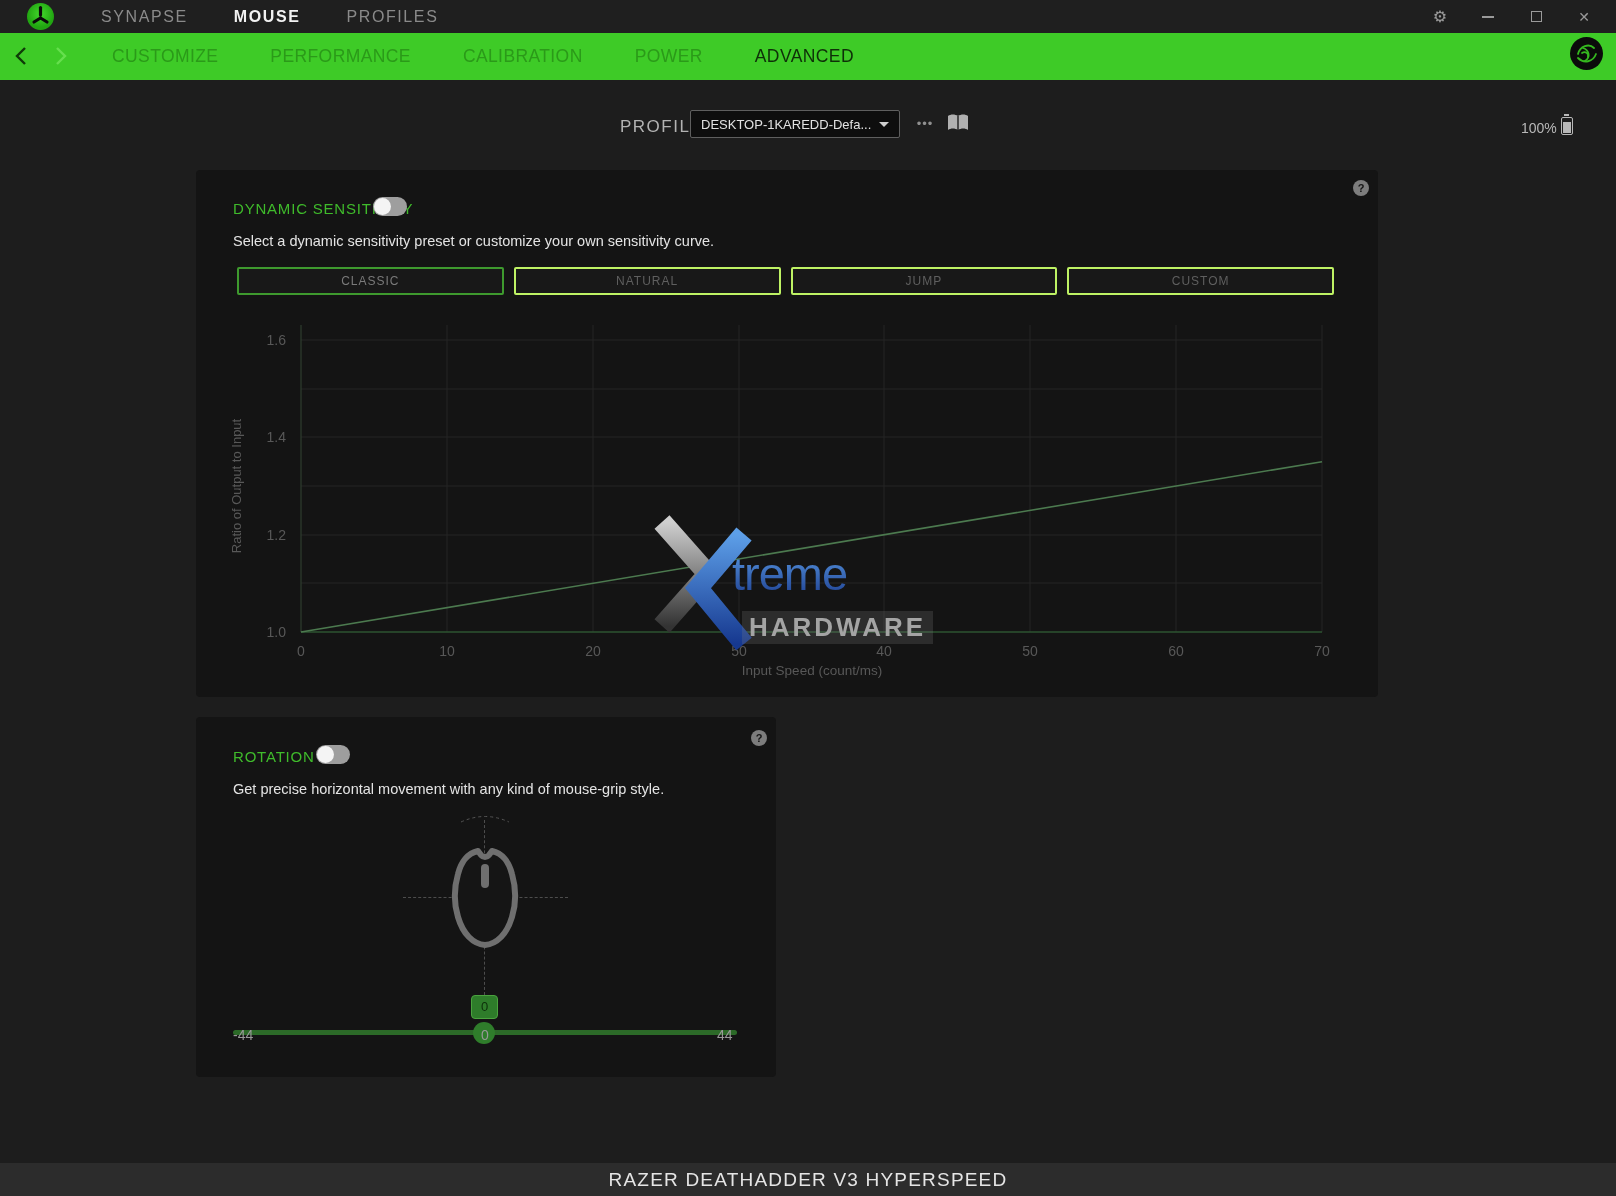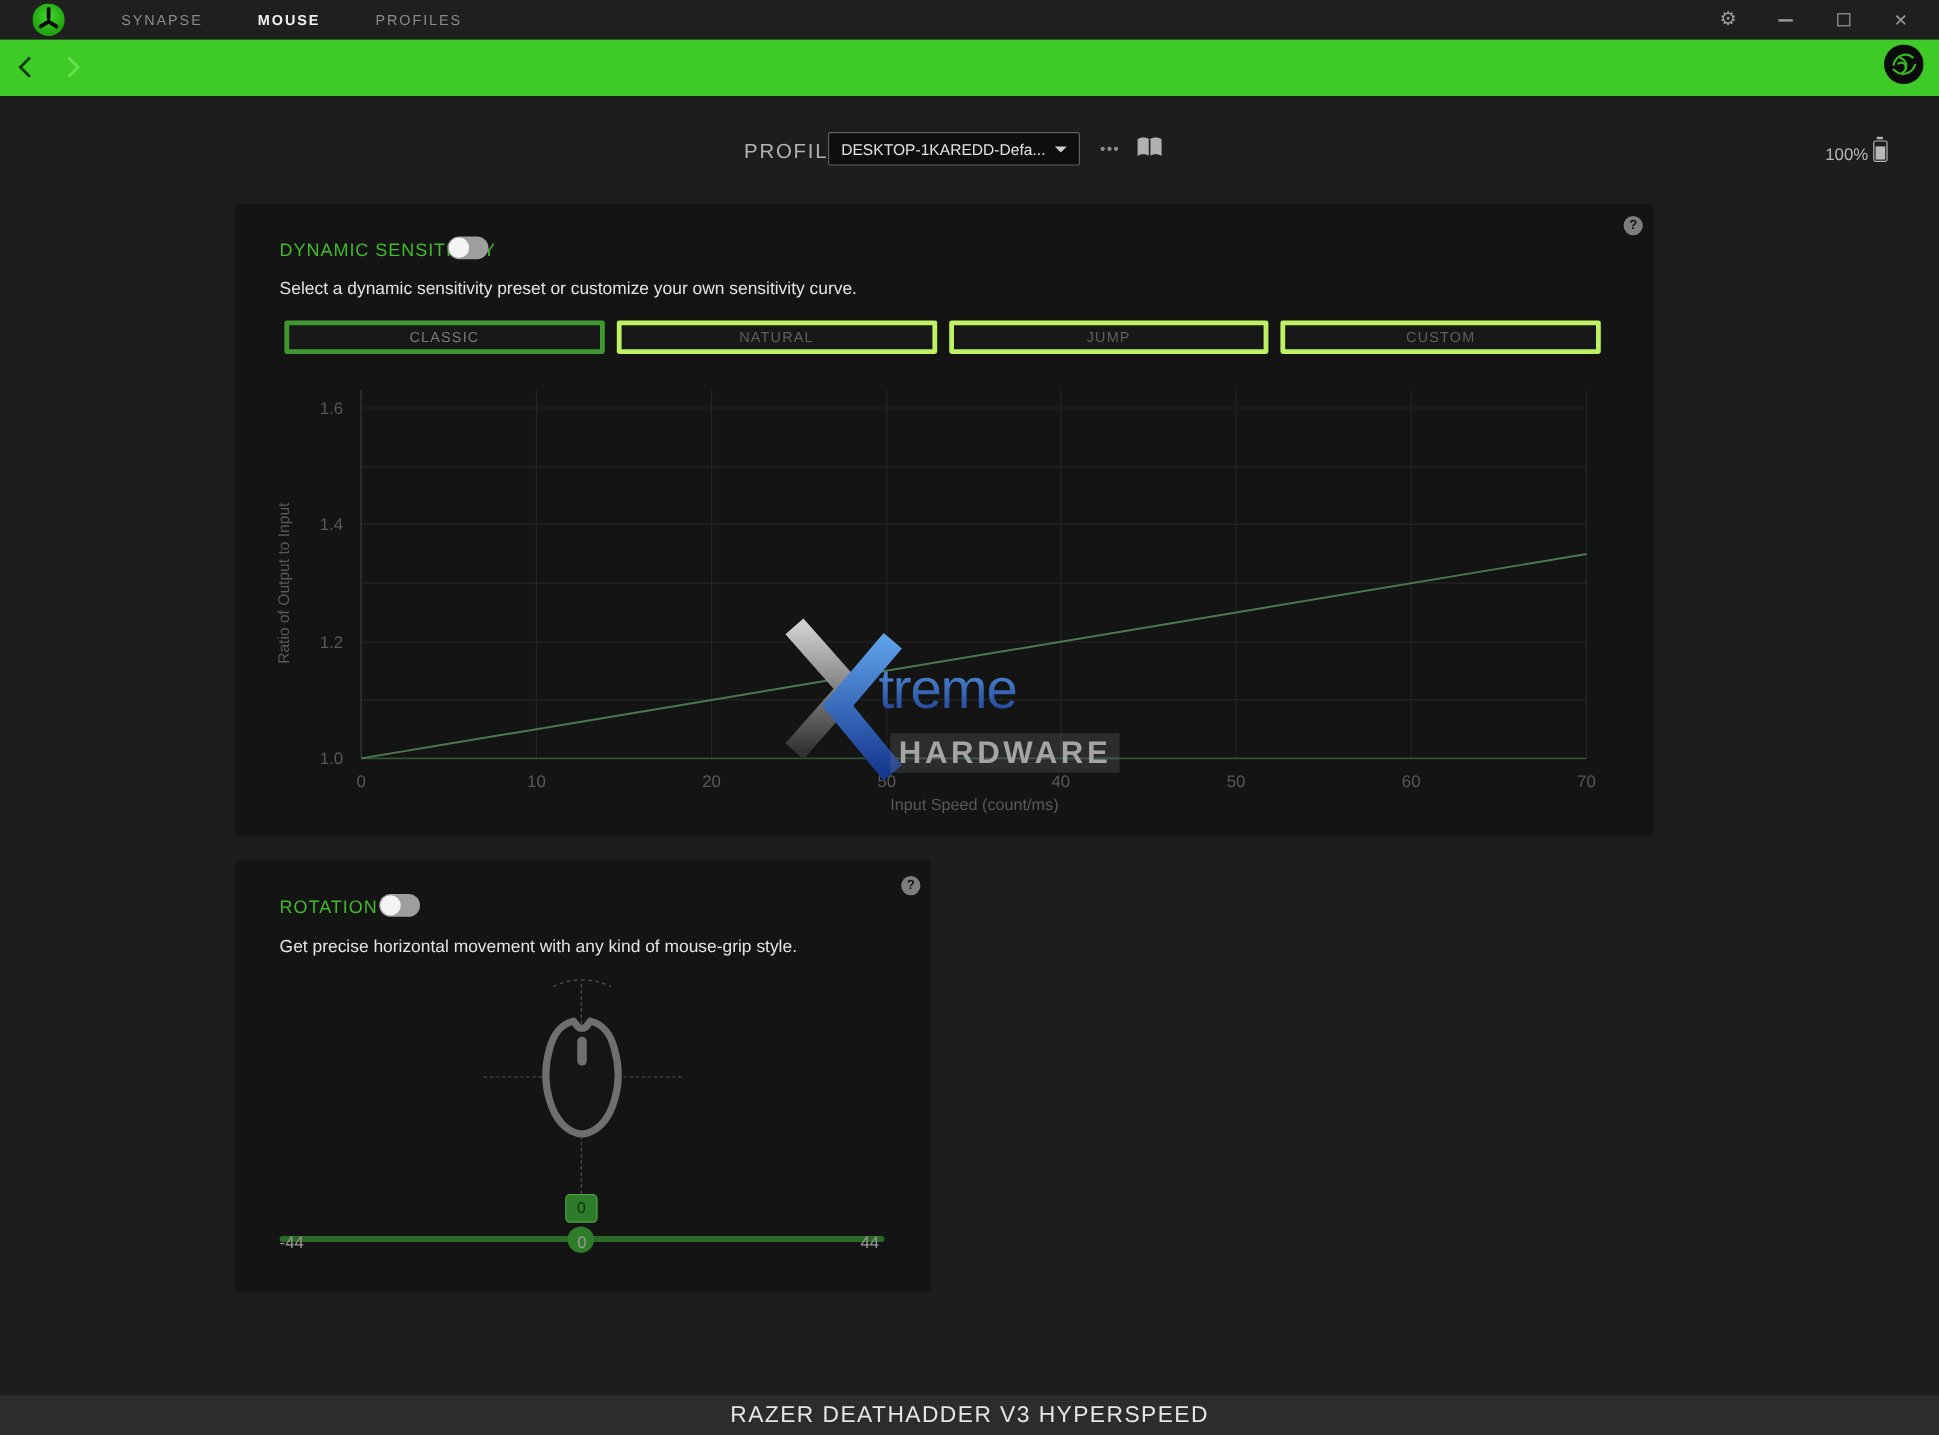--- a/index.html
+++ b/index.html
@@ -8,21 +8,21 @@
     position:relative; overflow:hidden;
     background:#1d1d1d;
     font-family:"Liberation Sans","DejaVu Sans",sans-serif;
     -webkit-font-smoothing:antialiased;
   }
 
   
   .titlebar { position:absolute; top:0; left:0; width:1616px; height:33px; background:#1f1f1f; }
   .razer-logo { position:absolute; left:27px; top:3px; width:27px; height:27px; }
   .tb-tabs { position:absolute; left:101px; top:0; height:33px; display:flex; align-items:center; gap:46px; }
-  .tb-tab { font-size:12px; letter-spacing:1.6px; color:#8a8a8a; cursor:default; }
+  .tb-tab { font-size:16px; letter-spacing:1.6px; color:#8a8a8a; cursor:default; }
   .tb-tab.active { color:#f2f2f2; font-weight:700; }
   .tb-controls { position:absolute; right:8px; top:0; height:33px; display:flex; align-items:center; }
   .tb-btn { width:48px; height:33px; display:flex; align-items:center; justify-content:center; color:#9a9a9a; }
   .gear-glyph { font-size:16px; line-height:1; }
   .min-glyph { width:12px; height:0; border-top:2px solid #9a9a9a; }
   .max-glyph { width:11px; height:11px; border:1.5px solid #9a9a9a; }
   .close-glyph { font-size:14px; line-height:1; }
 
   
   .navbar { position:absolute; top:33px; left:0; width:1616px; height:47px; background:#3ecb27; }
@@ -52,21 +52,21 @@
   .panel-rot  { left:196px; top:717px; width:580px; height:360px; }
   .help-icon { position:absolute; width:16px; height:16px; border-radius:50%; background:#7d7d7d;
     color:#141414; font-size:11px; font-weight:700; text-align:center; line-height:16px; }
   .panel-title { position:absolute; font-size:15px; letter-spacing:0.8px; color:#3fbb2b; }
   .toggle { position:absolute; width:34px; height:19px; border-radius:10px; background:#9e9e9e; }
   .toggle::after { content:""; position:absolute; left:1px; top:1px; width:17px; height:17px; border-radius:50%; background:#f4f4f4; }
   .panel-desc { position:absolute; font-size:14.5px; color:#e4e4e4; }
 
   
   .preset-row { position:absolute; left:41px; right:44px; top:97px; height:28px; display:flex; gap:10px; }
-  .preset-btn { flex:1; background:#181818; border:4px solid #bef264; border-radius:2px;
+  .preset-btn { flex:1; background:#181818; border:2px solid #bef264; border-radius:2px;
     color:#5f5f5f; font-size:12px; letter-spacing:1px; display:flex; align-items:center; justify-content:center; }
   .preset-btn.selected { border-color:#3e9a2e; color:#7a7a7a; }
 
   
   .chart-svg { position:absolute; left:0; top:0; width:1182px; height:527px; }
   .ytick { position:absolute; width:34px; text-align:right; font-size:14px; color:#585858; left:56px; }
   .xtick { position:absolute; width:40px; text-align:center; font-size:14px; color:#585858; top:473px; }
   .ylabel { position:absolute; left:40px; top:316px; transform:translate(-50%,-50%) rotate(-90deg); white-space:nowrap; font-size:13px; color:#585858; }
   .xlabel { position:absolute; left:516px; top:493px; width:200px; text-align:center; font-size:13.5px; color:#585858; }
 
@@ -133,20 +133,27 @@
   </div>
 </div>
 
 <div class="navbar">
   <svg class="nav-arrow" style="left:8px" viewBox="0 0 28 28">
     <polyline points="17,6 9,14 17,22" fill="none" stroke="#0f3b08" stroke-width="2.4"></polyline>
   </svg>
   <svg class="nav-arrow" style="left:46px" viewBox="0 0 28 28">
     <polyline points="11,6 19,14 11,22" fill="none" stroke="#66df4e" stroke-width="2.4"></polyline>
   </svg>
+  <div class="nav-tabs">
+    <span class="nav-tab">CUSTOMIZE</span>
+    <span class="nav-tab">PERFORMANCE</span>
+    <span class="nav-tab">CALIBRATION</span>
+    <span class="nav-tab">POWER</span>
+    <span class="nav-tab active">ADVANCED</span>
+  </div>
   <svg class="device-avatar" viewBox="0 0 33 33">
     <circle cx="16.5" cy="16.5" r="16.5" fill="#0b0b0b"></circle>
     <g fill="none" stroke="#35b81f" stroke-width="1.8" stroke-linecap="round">
       <path d="M8,17 C10,9 19,6 24,11"></path>
       <path d="M8,21 C14,27 23,25 26,17"></path>
       <path d="M13,11 C19,13 21,20 15,24"></path>
       <path d="M12,16 C15,14 19,16 18,20"></path>
     </g>
   </svg>
 </div>

